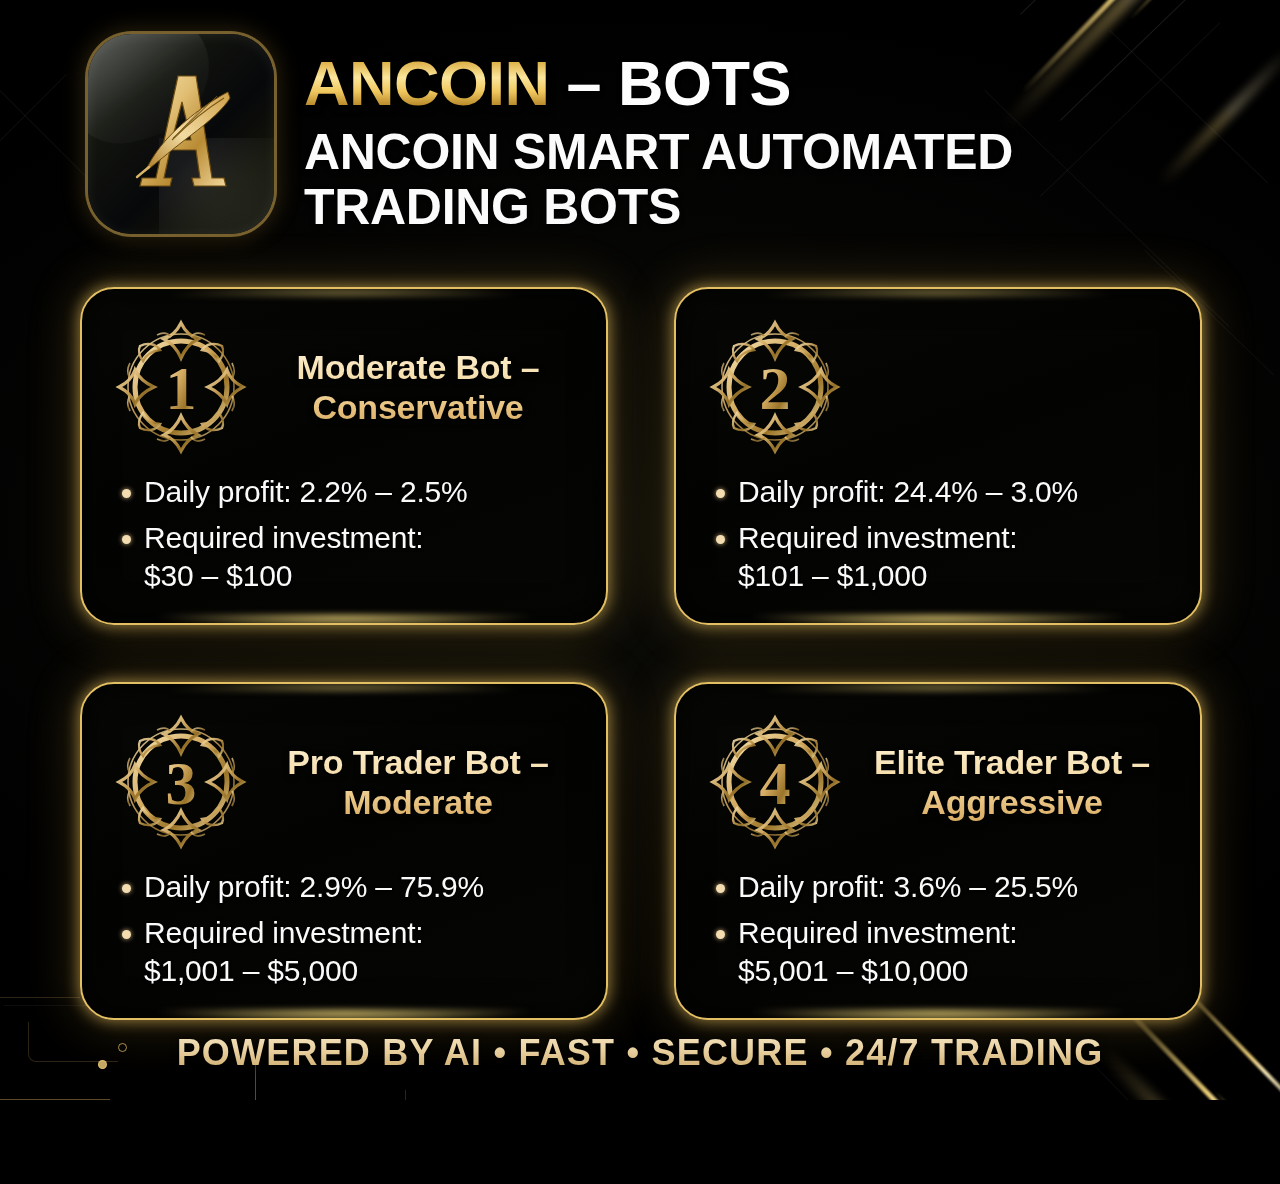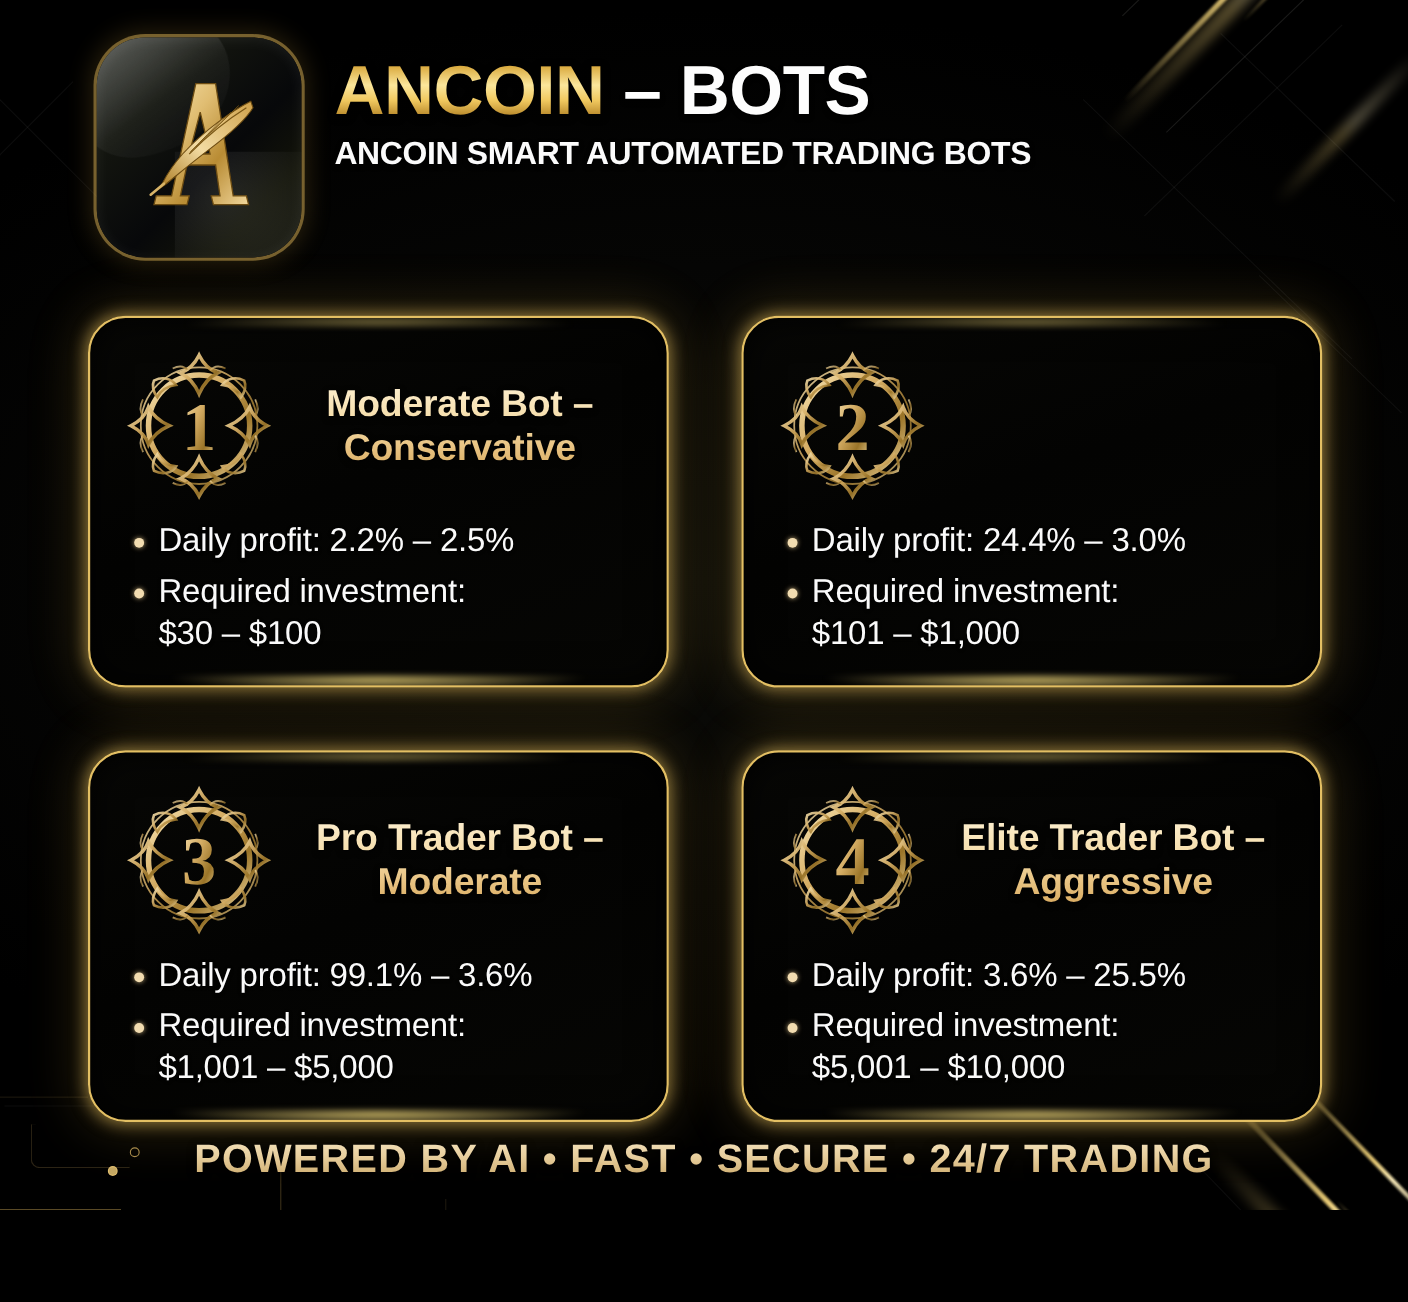--- a/index.html
+++ b/index.html
@@ -100,21 +100,21 @@
   .title-brand{
     background:linear-gradient(180deg,#8d6312 0%,#d8a73a 16%,#fbe69b 42%,#f0c85f 62%,#a8761b 88%,#e0b347 100%);
     -webkit-background-clip:text; background-clip:text;
     -webkit-text-fill-color:transparent; color:transparent;
     filter:drop-shadow(0 2px 4px rgba(0,0,0,.8));
   }
   .title-rest{ color:#fdfdfd; text-shadow:0 2px 5px rgba(0,0,0,.75); }
 
   .title-sub{
     margin-top:10px;
-    font-size:29px;
+    font-size:50px;
     font-weight:bold;
     line-height:1.10;
     color:#fbfbfb;
     letter-spacing:-0.3px;
     text-shadow:0 2px 5px rgba(0,0,0,.8);
     max-width:740px;
   }
 
   
   .grid{
@@ -429,21 +429,21 @@
                 <path d="M22 100 C19 94 19 89 22 85"></path>
                   <path d="M124 100 C127 94 127 89 124 85"></path>
               </g>
             </g>
             <text x="73" y="98" text-anchor="middle" font-family="'Liberation Serif', serif" font-size="62" font-weight="bold" fill="url(#bg1)">3</text>
           </svg>
         </div>
         <div class="card-title">Pro Trader Bot – Moderate</div>
       </div>
       <ul class="bullets">
-        <li><span>Daily profit: 99.1% – 3.6%</span></li>
+        <li><span>Daily profit: 2.9% – 75.9%</span></li>
         <li><span>Required investment:</span><span class="line2">$1,001 – $5,000</span></li>
       </ul>
     </div>
 
     <div class="card">
       <div class="card-head">
         <div class="badge">
           <svg width="146" height="152" viewBox="0 0 146 152" aria-hidden="true">
             <g fill="none" stroke="url(#bg1)">
               <circle cx="73" cy="76" r="46" stroke-width="5"></circle>

